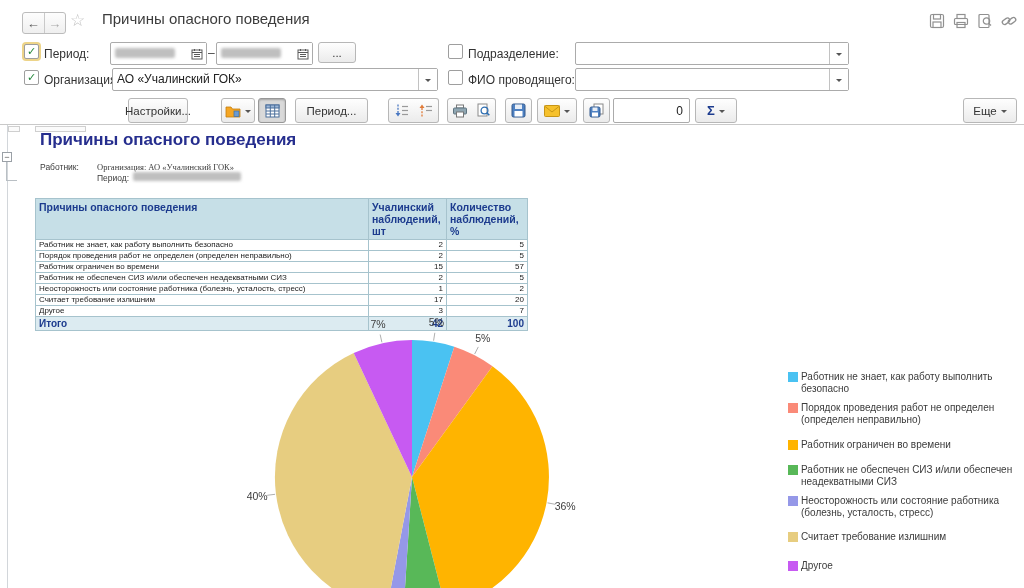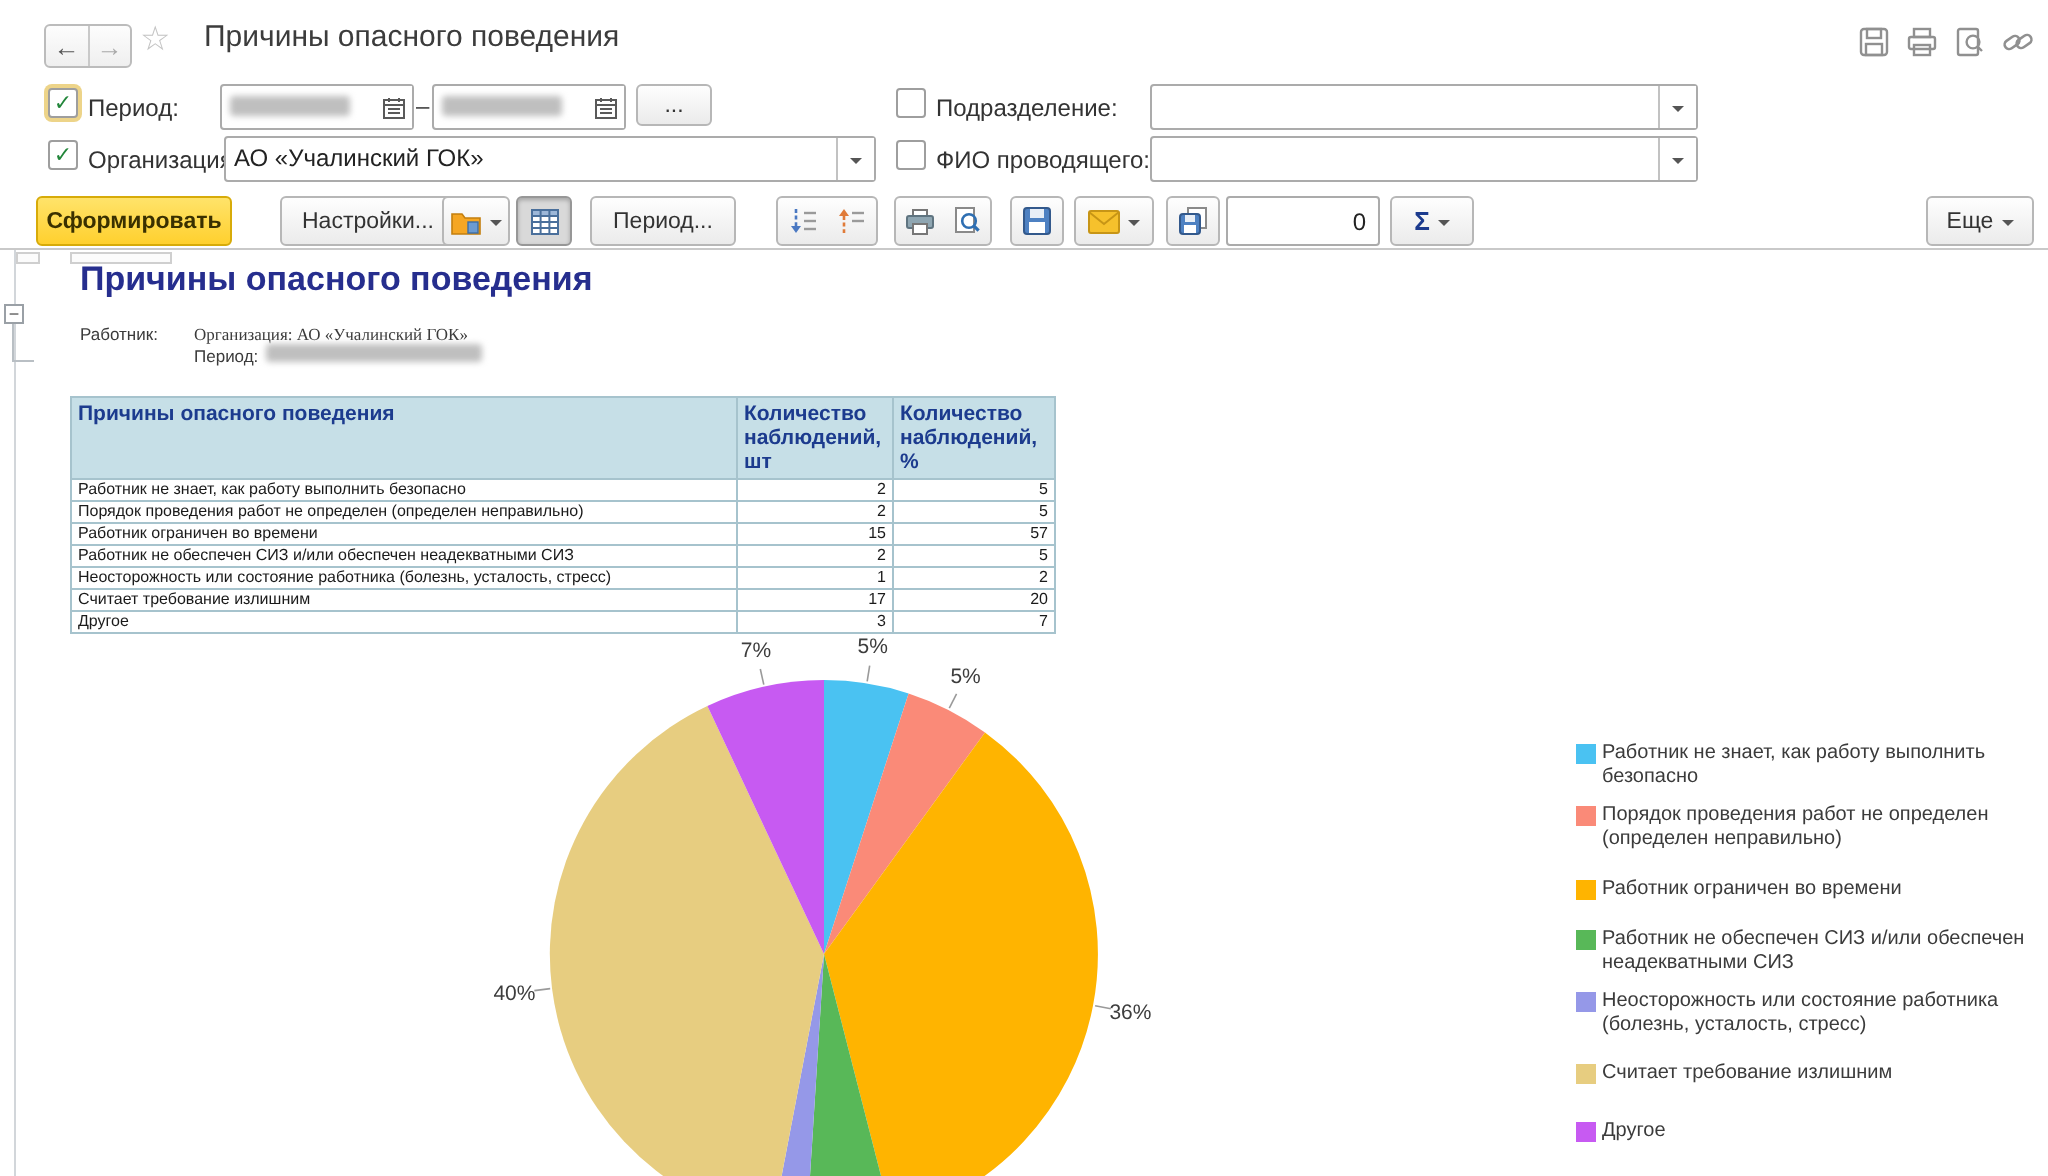--- a/index.html
+++ b/index.html
@@ -172,22 +172,21 @@
 
   <div class="abs cb" style="left:448px;top:70px"></div>
   <div class="abs flabel" style="left:468px;top:73px">ФИО проводящего:</div>
   <div class="abs combo" style="left:575px;top:68px;width:272px;height:21px">
     <div class="val"></div>
     <div class="dropbtn">
         <span class="tri"></span>
       </div>
   </div>
 
-  <div class="abs btn yellow" style="left:18px;top:98px;width:98px">Сформировать</div>
-  <div class="abs btn" style="left:140px;top:98px;width:88px">Настройки...</div>
+  <div class="abs btn" style="left:128px;top:98px;width:60px">Настройки...</div>
 
   <div class="abs btn" style="left:221px;top:98px;width:34px">
     <span>
       <svg width="16" height="14" viewBox="0 0 16 14">
           <path d="M1,3 h5 l1.5,2 H15 v8 H1 z" fill="#F5A623" stroke="#c47f0e" stroke-width="0.8"></path>
       <rect x="9" y="7" width="5" height="5.5" fill="#6b9bd2" stroke="#3c6ea5" stroke-width="0.7"></rect>
         </svg>
     </span>
       <span class="tri"></span>
   </div>
@@ -310,21 +309,21 @@
   <div class="abs tblwrap">
     <table class="rpt">
       <colgroup>
           <col style="width:333px">
           <col style="width:78px">
           <col style="width:81px">
         </colgroup>
       <thead>
           <tr>
         <th>Причины опасного поведения</th>
-        <th>Количество наблюдений, шт</th>
+        <th>Учалинский наблюдений, шт</th>
         <th>Количество наблюдений, %</th>
       </tr>
         </thead>
       <tbody>
           <tr>
             <td>Работник не знает, как работу выполнить безопасно</td>
             <td class="num">2</td>
             <td class="num">5</td>
           </tr>
           <tr>
@@ -349,20 +348,25 @@
           </tr>
           <tr>
             <td>Считает требование излишним</td>
             <td class="num">17</td>
             <td class="num">20</td>
           </tr>
           <tr>
             <td>Другое</td>
             <td class="num">3</td>
             <td class="num">7</td>
+          </tr>
+          <tr class="total">
+            <td>Итого</td>
+            <td class="num">42</td>
+            <td class="num">100</td>
           </tr>
         </tbody>
     </table>
   </div>
 
   <svg id="pie-svg" class="abs" style="left:220px;top:312px" width="380" height="276" viewBox="220 312 380 276">
       <path d="M 412 477 L 412.0 340.0 A 137 137 0 0 1 454.3 346.7 Z" fill="#4AC2F2"></path>
       <line x1="433.5879561755519" y1="340.699008997871" x2="434.8394318958737" y2="332.7975022731099" stroke="#9a9a9a" stroke-width="0.8"></line>
       <text x="436.4" y="326.4" text-anchor="middle" font-size="10.5" fill="#3d3d3d">5%</text>
       <path d="M 412 477 L 454.3 346.7 A 137 137 0 0 1 492.5 366.2 Z" fill="#FA8A78"></path>

